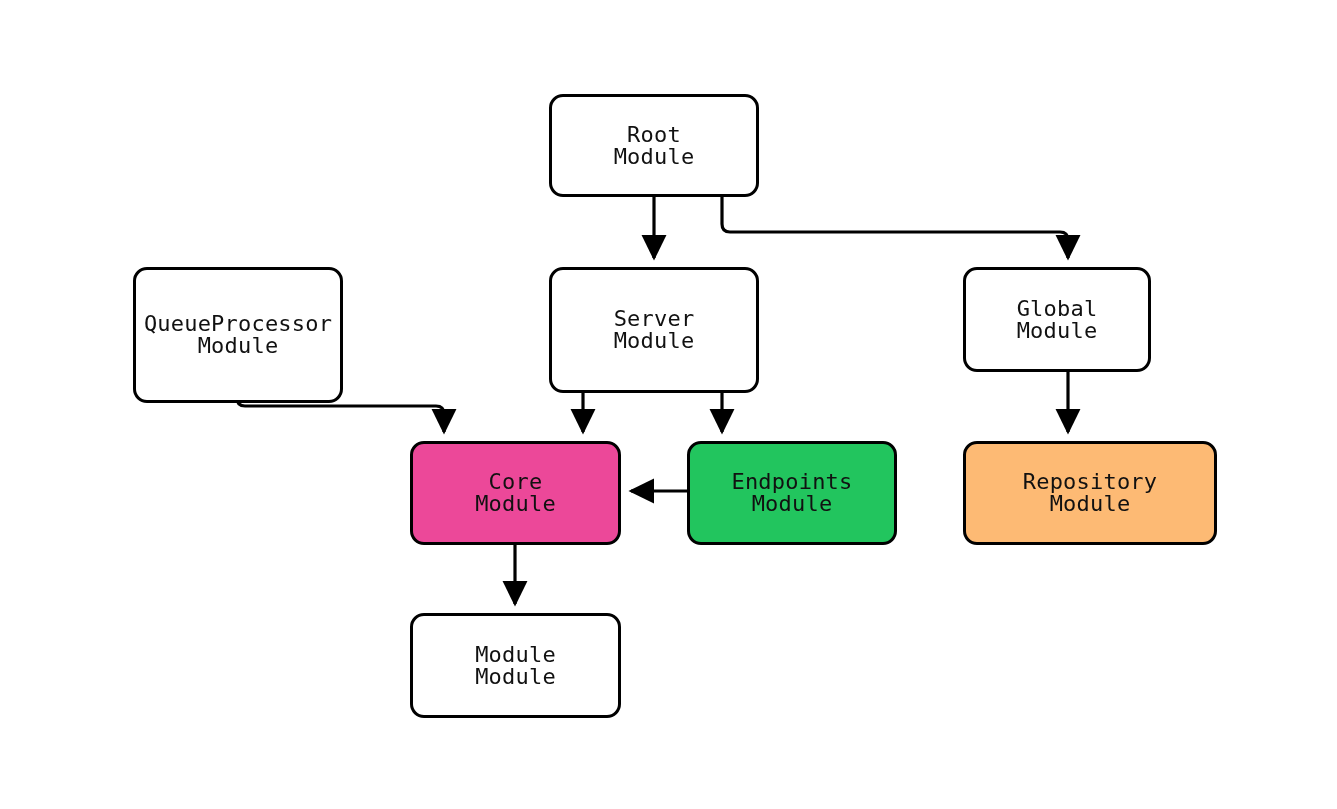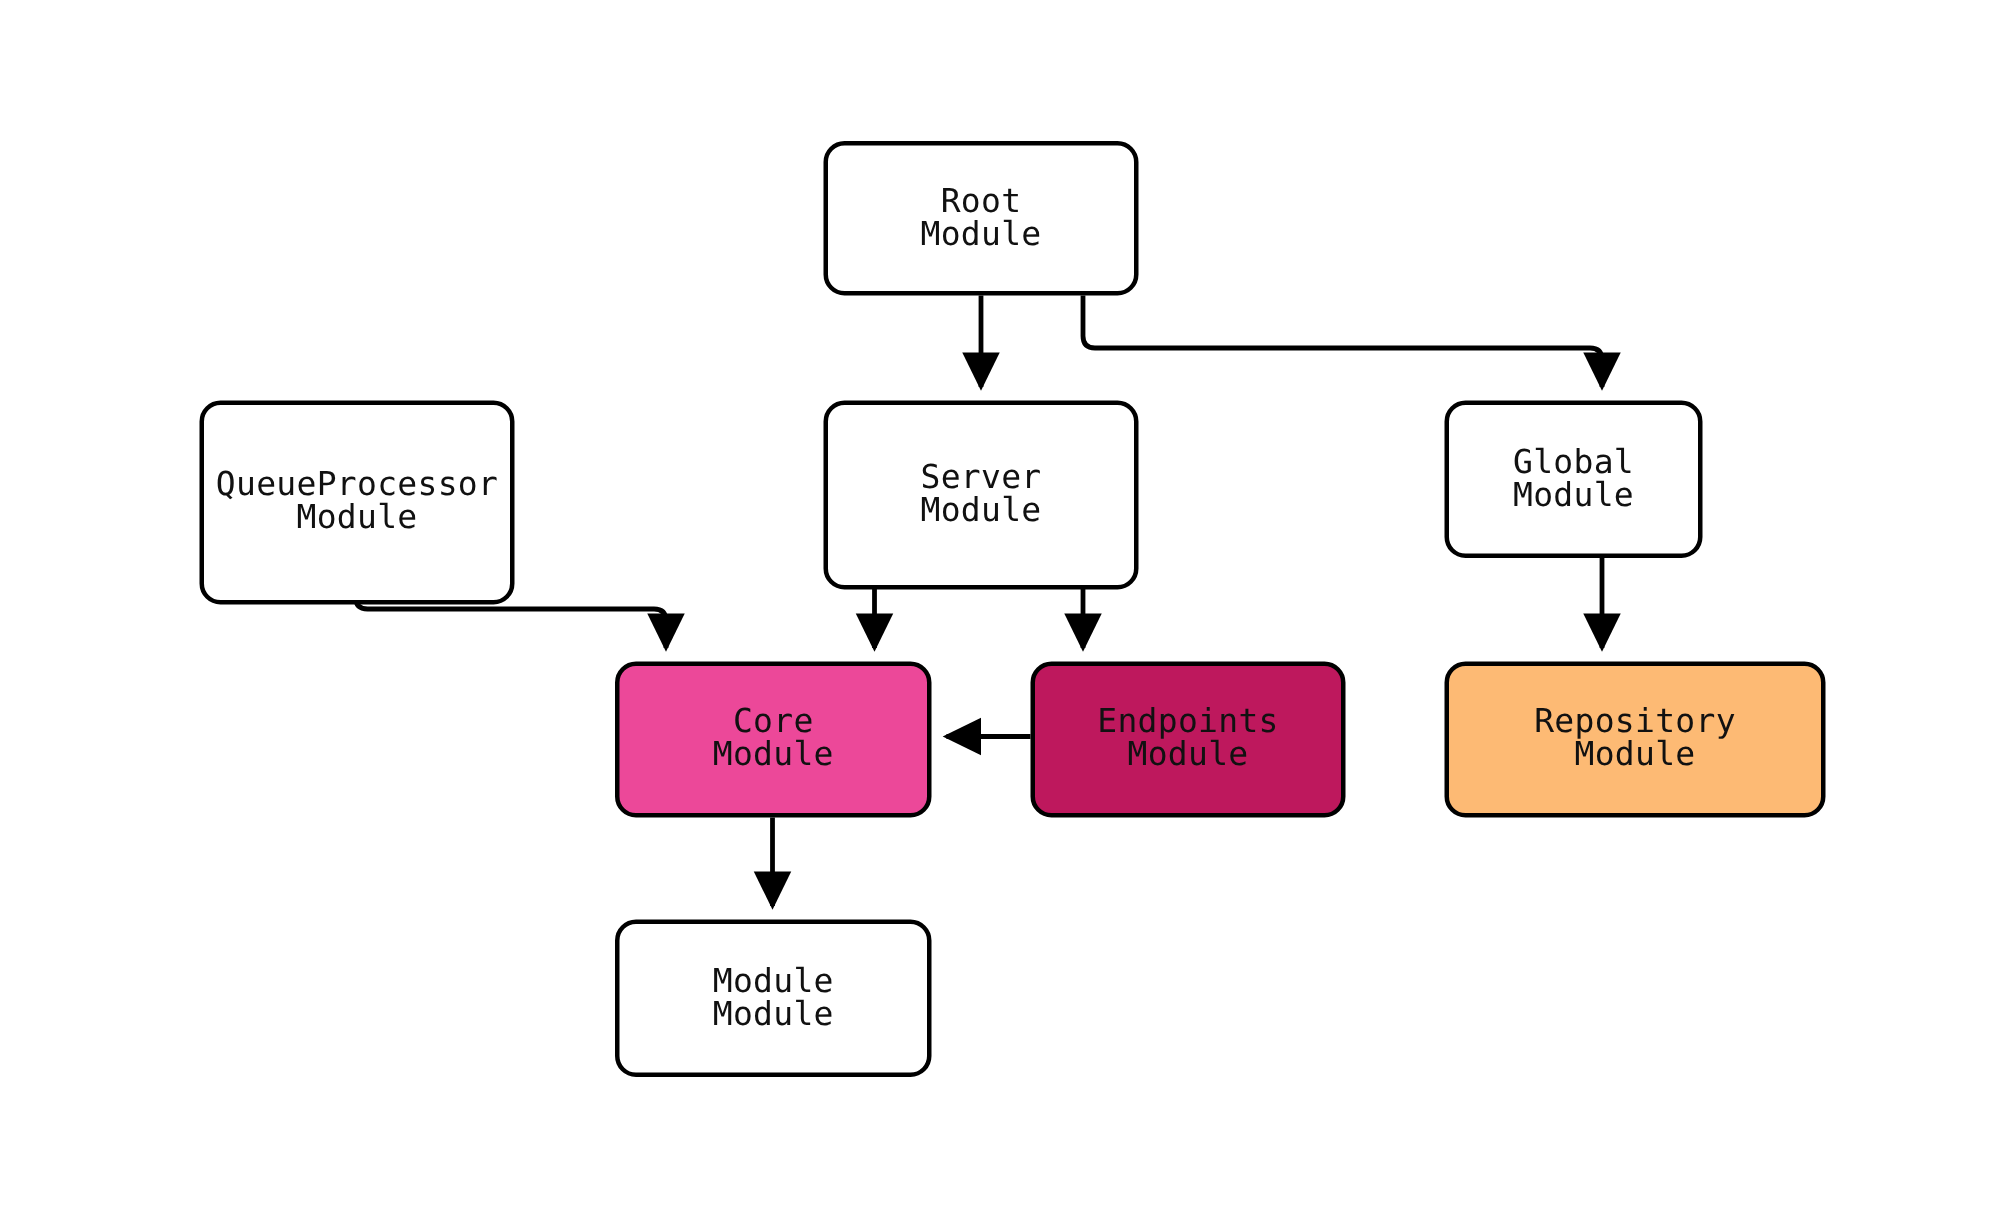--- a/index.html
+++ b/index.html
@@ -76,29 +76,29 @@
         <div class="node-label">Module</div>
       </div>
       <div class="node" style="left: 133px; top: 267px; width: 210px; height: 136px; border-color: rgb(0, 0, 0); background: rgb(255, 255, 255);">
         <div class="node-label">QueueProcessor</div>
         <div class="node-label">Module</div>
       </div>
       <div class="node" style="left: 549px; top: 267px; width: 210px; height: 126px; border-color: rgb(0, 0, 0); background: rgb(255, 255, 255);">
         <div class="node-label">Server</div>
         <div class="node-label">Module</div>
       </div>
-      <div class="node" style="left: 963px; top: 267px; width: 172px; height: 105px; border-color: rgb(0, 0, 0); background: rgb(255, 255, 255);">
+      <div class="node" style="left: 963px; top: 267px; width: 188px; height: 105px; border-color: rgb(0, 0, 0); background: rgb(255, 255, 255);">
         <div class="node-label">Global</div>
         <div class="node-label">Module</div>
       </div>
       <div class="node" style="left: 410px; top: 441px; width: 211px; height: 104px; border-color: rgb(0, 0, 0); background: #ec4899;">
         <div class="node-label">Core</div>
         <div class="node-label">Module</div>
       </div>
-      <div class="node" style="left: 687px; top: 441px; width: 210px; height: 104px; border-color: rgb(0, 0, 0); background: #be185d;">
+      <div class="node" style="left: 687px; top: 441px; width: 210px; height: 104px; border-color: rgb(0, 0, 0); background: #22c55e;">
         <div class="node-label">Endpoints</div>
         <div class="node-label">Module</div>
       </div>
       <div class="node" style="left: 963px; top: 441px; width: 254px; height: 104px; border-color: rgb(0, 0, 0); background: #fdba74;">
         <div class="node-label">Repository</div>
         <div class="node-label">Module</div>
       </div>
       <div class="node" style="left: 410px; top: 613px; width: 211px; height: 105px; border-color: rgb(0, 0, 0); background: rgb(255, 255, 255);">
         <div class="node-label">Module</div>
         <div class="node-label">Module</div>

